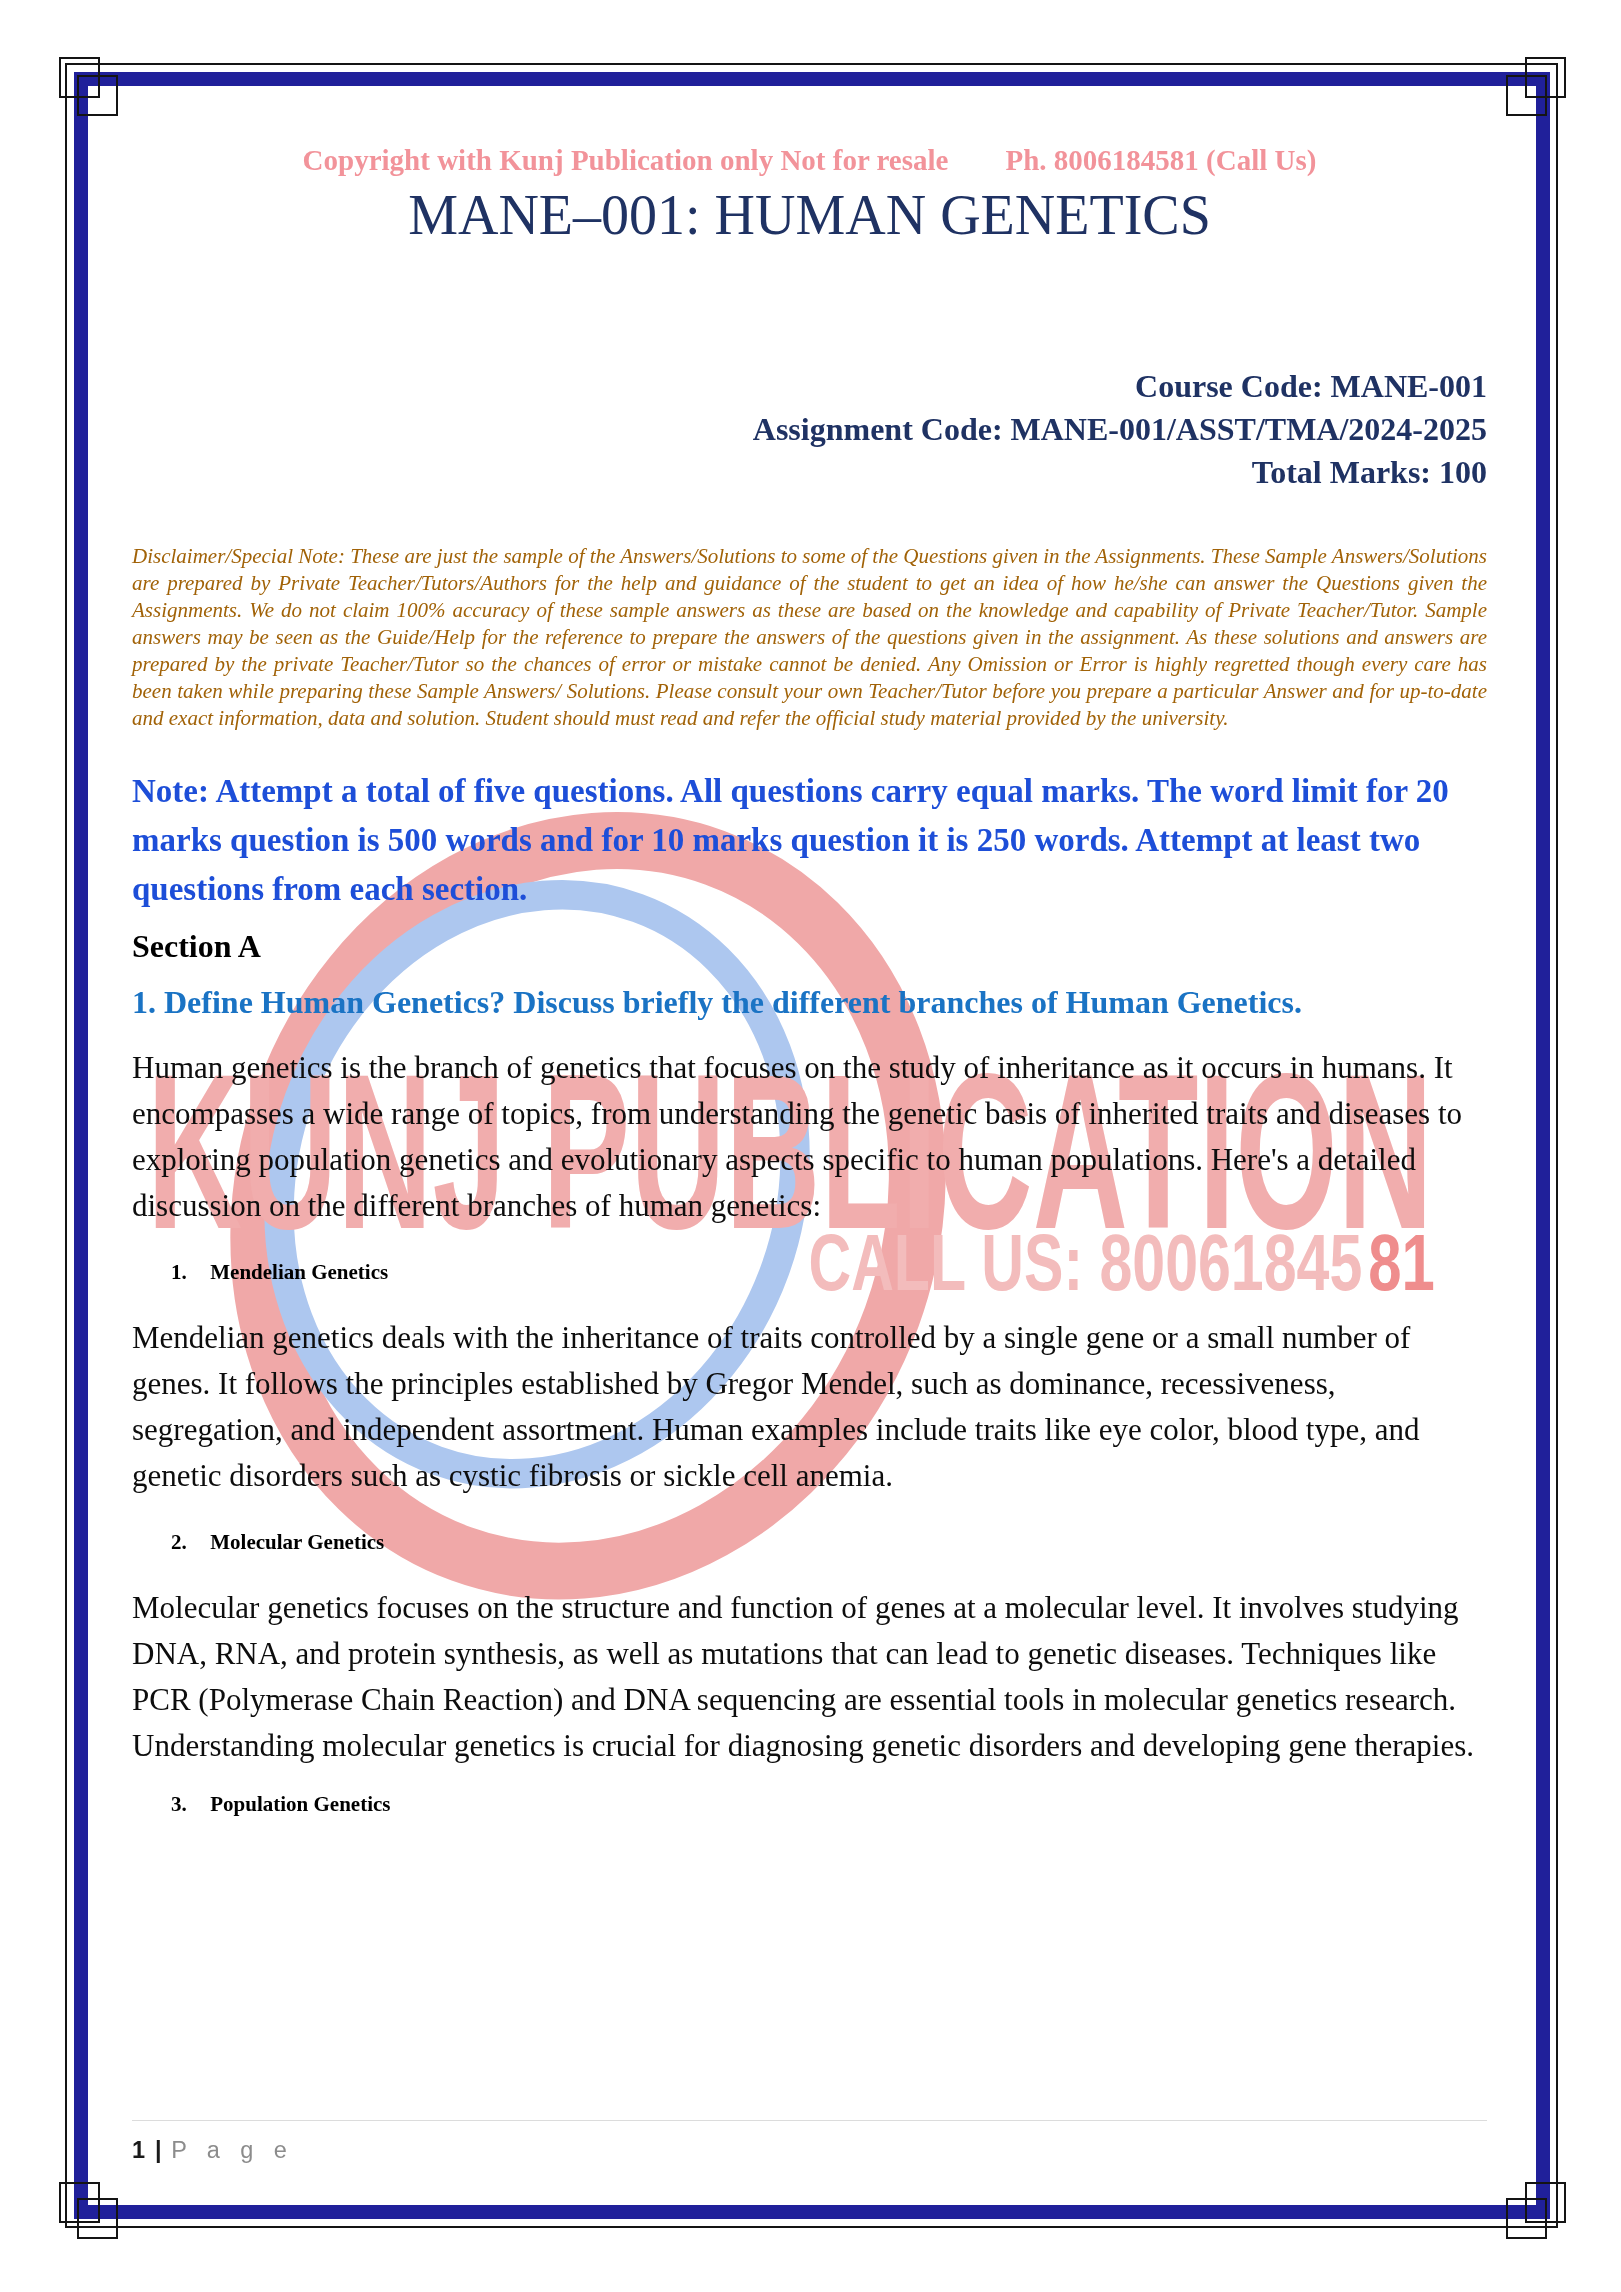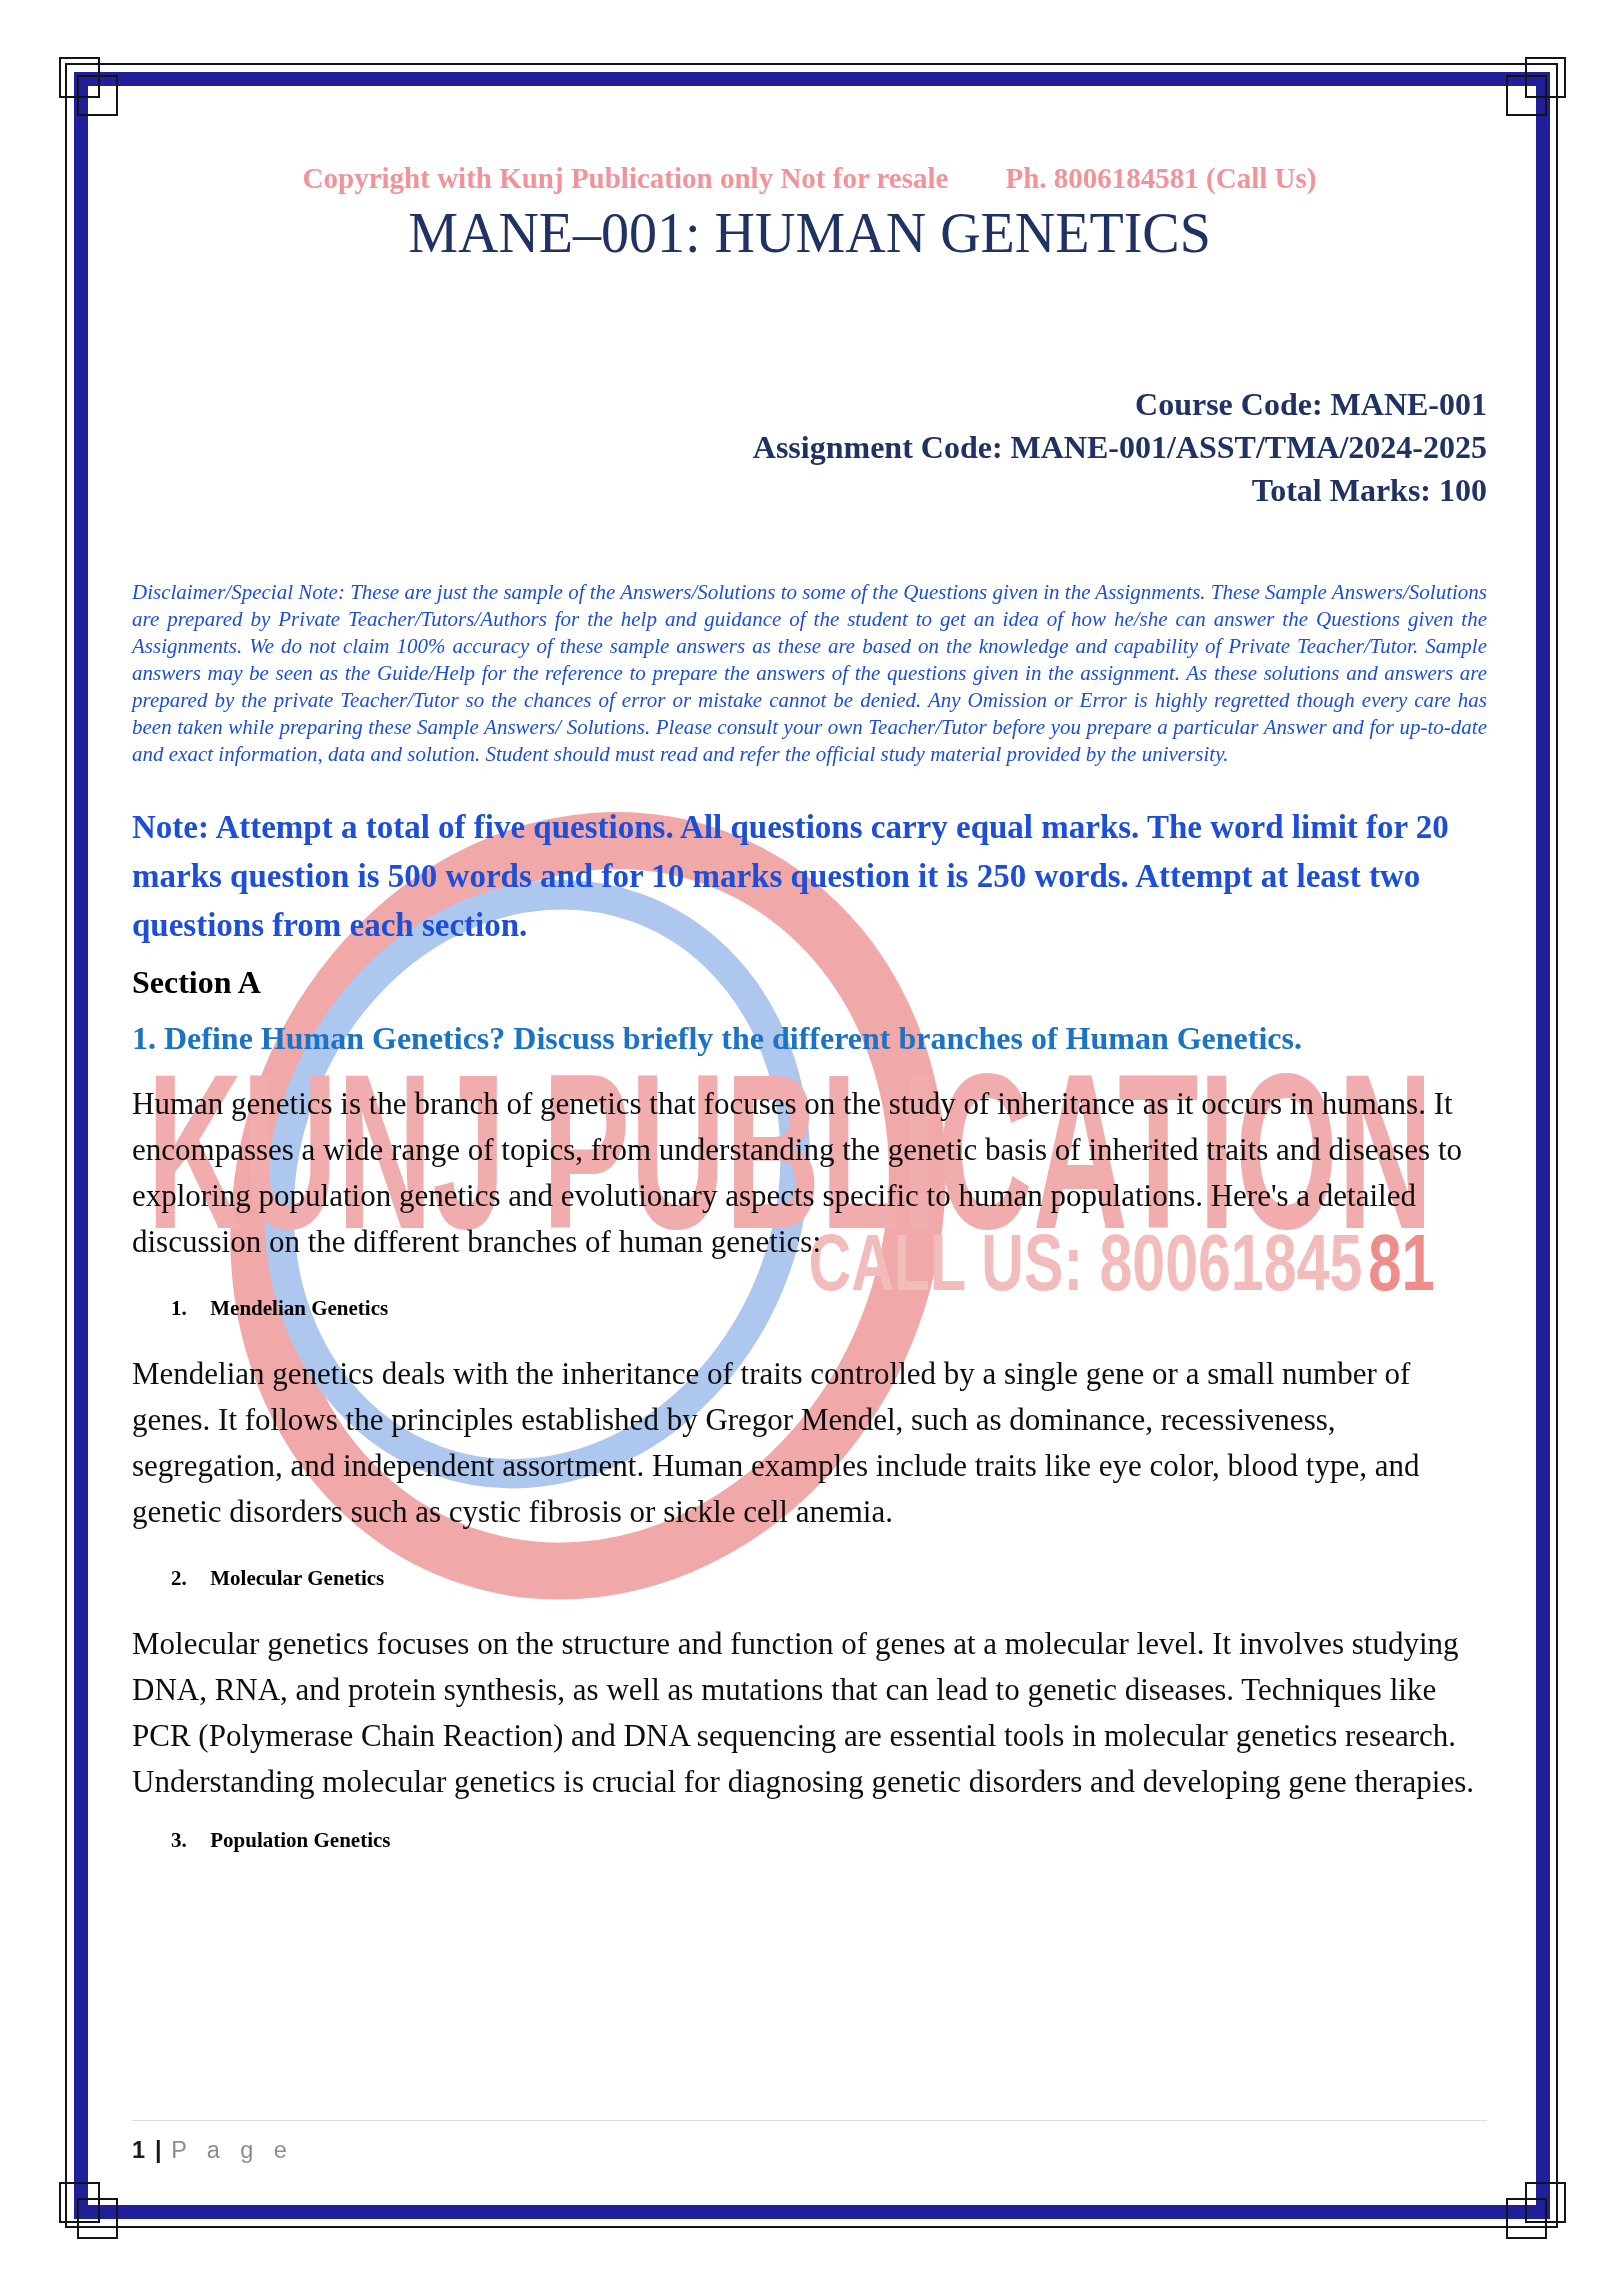--- a/index.html
+++ b/index.html
@@ -11,30 +11,30 @@
                border:2px solid #141414;z-index:3;pointer-events:none;}
   .frame-navy{position:absolute;left:74px;top:72px;width:1476px;height:2147px;
               border:14.7px solid #20209a;box-sizing:border-box;z-index:3;pointer-events:none;}
   .knot{position:absolute;width:37px;height:37px;border:2.9px solid #141414;
         background:transparent;z-index:4;pointer-events:none;}
 
   
   #watermark{position:absolute;left:0;top:0;z-index:1;pointer-events:none;}
 
   
-  #content{position:absolute;left:132px;top:162px;width:1355px;z-index:2;}
+  #content{position:absolute;left:132px;top:144px;width:1355px;z-index:2;}
 
   .copyright-line{display:flex;justify-content:center;gap:57px;
         font-weight:bold;font-size:29px;color:#f2939a;white-space:nowrap;}
   .doc-title{margin-top:5.9px;text-align:center;font-weight:normal;font-size:56px;
         color:#1f3263;letter-spacing:0px;}
   .meta-block{margin-top:118px;text-align:right;font-weight:bold;font-size:32px;
         line-height:43px;color:#1f3263;}
-  .disclaimer{margin-top:67px;font-style:italic;font-size:21px;line-height:27px;
-        text-align:justify;color:#1d4ed8;}
+  .disclaimer{margin-top:49px;font-style:italic;font-size:21px;line-height:27px;
+        text-align:justify;color:#a16207;}
   .note{margin-top:35px;font-weight:bold;font-size:33px;line-height:49px;color:#1d4ed8;}
   .section-heading{margin-top:13.7px;text-align:left;font-weight:bold;font-size:32px;color:#000;}
   .question{margin-top:13.7px;font-weight:bold;font-size:32px;line-height:49px;color:#1a73c4;}
   .body-par{margin-top:17.6px;font-size:31px;line-height:46px;color:#0d0d0d;}
   .num-heading{margin-top:31px;margin-left:39px;font-weight:bold;font-size:21px;color:#000;}
   .num-heading .num{display:inline-block;margin-right:23.5px;}
   .mt16{margin-top:30px;} .mt24{margin-top:23.5px;}
 
   
   .footer-rule{position:absolute;left:132px;top:2120px;width:1355px;height:0;

